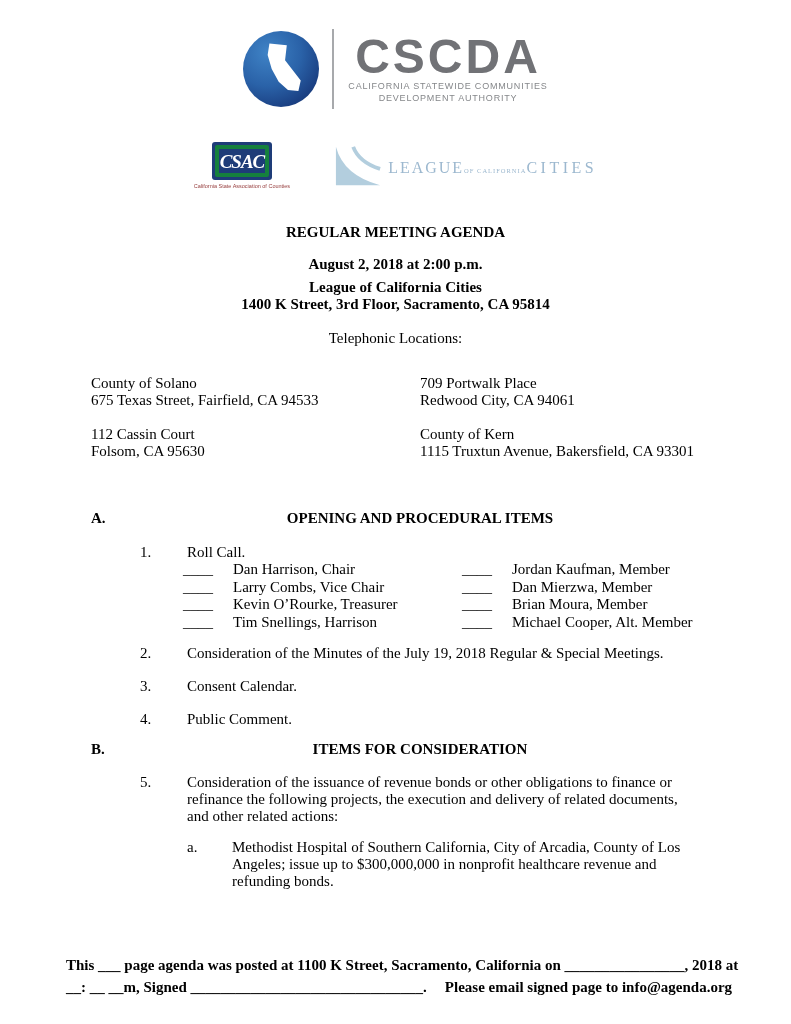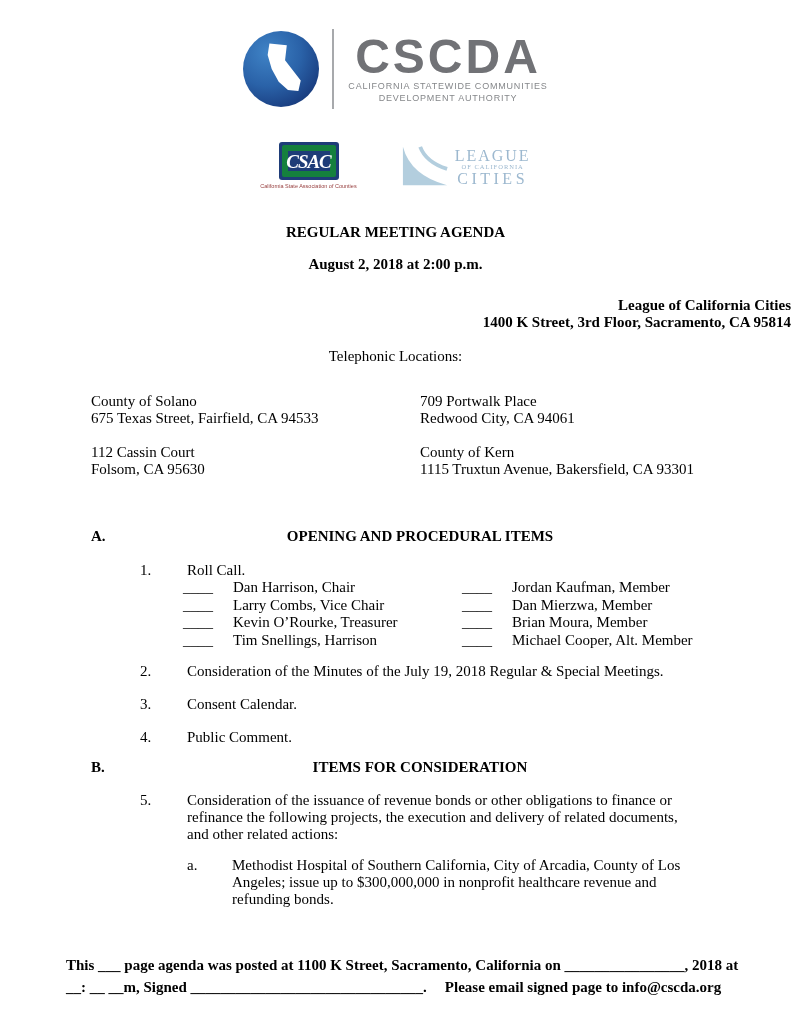--- a/index.html
+++ b/index.html
@@ -29,38 +29,38 @@
   .logo-divider { width:2px; height:80px; background:#a7a9ac; margin:0 14px 0 13px; }
   .cscda-wordmark { display:flex; flex-direction:column; align-items:center;
     font-family:"Liberation Sans", sans-serif; }
   .cscda-acronym { font-size:48px; line-height:46px; font-weight:700; color:#717276; letter-spacing:3px; }
   .cscda-sub { font-size:9px; line-height:12px; color:#85878a; letter-spacing:0.8px; text-align:center; }
 
   .partner-row { margin-top:5px; display:flex; justify-content:center; align-items:flex-start; gap:44px; height:55px; }
   .csac-logo { display:flex; flex-direction:column; align-items:center; }
   .csac-box { width:60px; height:38px; background:#1e3c78; border-radius:3px; padding:3px;
     display:flex; align-items:center; justify-content:center; }
-  .csac-inner { width:100%; height:100%; border:6px solid #15803d; border-radius:2px;
+  .csac-inner { width:100%; height:100%; border:4px solid #15803d; border-radius:2px;
     display:flex; align-items:center; justify-content:center; }
   .csac-acronym { color:#ffffff; font-family:"Liberation Serif", serif; font-style:italic;
     font-weight:700; font-size:19px; line-height:19px; letter-spacing:-1px; }
   .csac-caption { margin-top:3px; font-family:"Liberation Sans", sans-serif;
     font-size:5.5px; line-height:6px; color:#963d3d; white-space:nowrap; }
   .league-logo { display:flex; align-items:center; gap:6px; margin-top:2px; }
-  .league-text { display:flex; flex-direction:column; align-items:center;
+  .league-text { display:flex; align-items:flex-end;
     color:#9cb8cf; font-family:"Liberation Serif", serif; }
   .league-l1 { font-size:16px; line-height:15px; letter-spacing:2px; }
   .league-l2 { font-size:6.5px; line-height:8px; letter-spacing:1px; }
   .league-l3 { font-size:16px; line-height:15px; letter-spacing:3.5px; }
 
   
   .title-block { text-align:center; font-weight:700; }
   .agenda-title { margin-top:27px; }
   .agenda-datetime { margin-top:15px; }
-  .venue { margin-top:24px;text-align:right; }
+  .venue { margin-top:6px; }
   .telephonic-label { margin-top:17px; font-weight:400; }
 
   
   .locations { margin:28px 0 16px 91px; display:grid; grid-template-columns:329px 1fr; row-gap:17px; }
   .loc-cell div { line-height:17px; }
 
   
   .agenda-row { display:grid; grid-template-columns:49px 47px 45px 1fr;
     margin-left:91px; padding-right:91px; }
   .sec-letter { grid-column:1; font-weight:700; }
@@ -230,17 +230,17 @@
   </div>
 
   <div class="agenda-row mt-sub-a">
     <span class="sub-letter">a.</span>
     <span class="sub-text">Methodist Hospital of Southern California, City of Arcadia, County of Los Angeles; issue up to $300,000,000 in nonprofit healthcare revenue and refunding bonds.</span>
   </div>
 
   <div class="footer">
     <div>This ___ page agenda was posted at 1100 K Street, Sacramento, California on ________________, 2018 at</div>
     <div>
-      <span>__: __ __m, Signed _______________________________.</span><span class="f-suffix">Please email signed page to info@cscda.org</span>
+      <span>__: __ __m, Signed _______________________________.</span><span class="f-suffix">Please email signed page to info@agenda.org</span>
     </div>
   </div>
 
 </div>
 
 </body></html>

